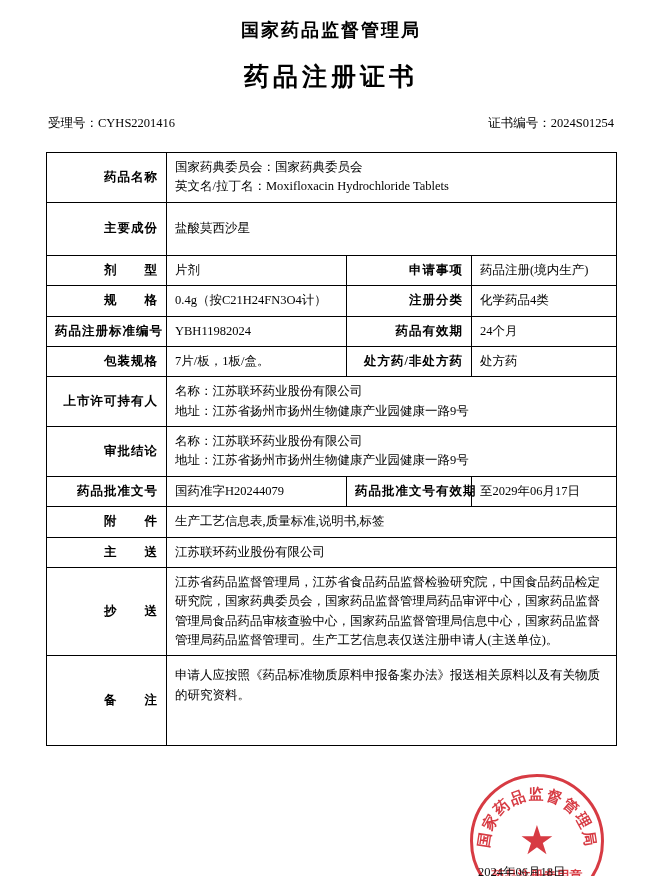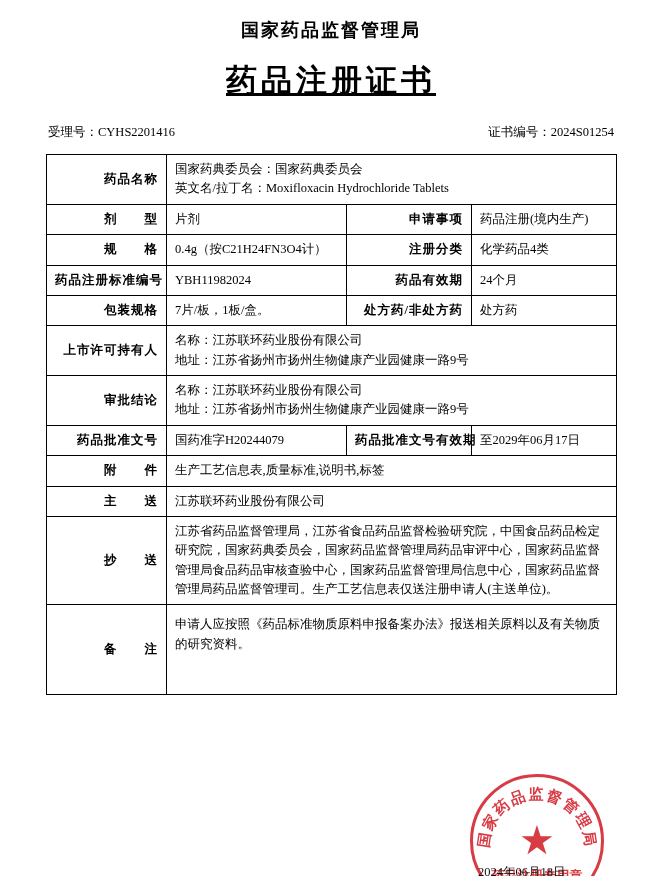--- a/index.html
+++ b/index.html
@@ -24,32 +24,31 @@
   }
   .org-title {
     text-align: center;
     font-size: 18px;
     font-weight: bold;
     letter-spacing: 2px;
     margin-top: 18px;
   }
   .doc-title {
     text-align: center;
-    font-size: 31px;
+    font-size: 25px;
     font-weight: bold;
     letter-spacing: 4px;
     margin-top: 18px;
-    text-decoration: underline;
   }
   .meta-row {
     display: flex;
     justify-content: space-between;
     font-size: 12.5px;
     margin-top: 22px;
-    margin-bottom: 13px;
+    margin-bottom: 20px;
     padding: 0 2px;
   }
   .meta-left, .meta-right {
     white-space: nowrap;
   }
   table.cert {
     width: 100%;
     border-collapse: collapse;
     table-layout: fixed;
   }
@@ -161,20 +160,24 @@
             <span class="k">国家药典委员会：</span>
             <span class="v">国家药典委员会</span>
           </div>
           <div class="kv">
             <span class="k">英文名/拉丁名：</span>
             <span class="v">Moxifloxacin Hydrochloride Tablets</span>
           </div>
         </td>
       </tr>
 
+      <tr>
+        <td class="label">主要成份</td>
+        <td class="value" colspan="3" style="height:42px">盐酸莫西沙星</td>
+      </tr>
 
       <tr>
         <td class="label">剂　　型</td>
         <td class="value">片剂</td>
         <td class="label">申请事项</td>
         <td class="value">药品注册(境内生产)</td>
       </tr>
 
       <tr>
         <td class="label">规　　格</td>

